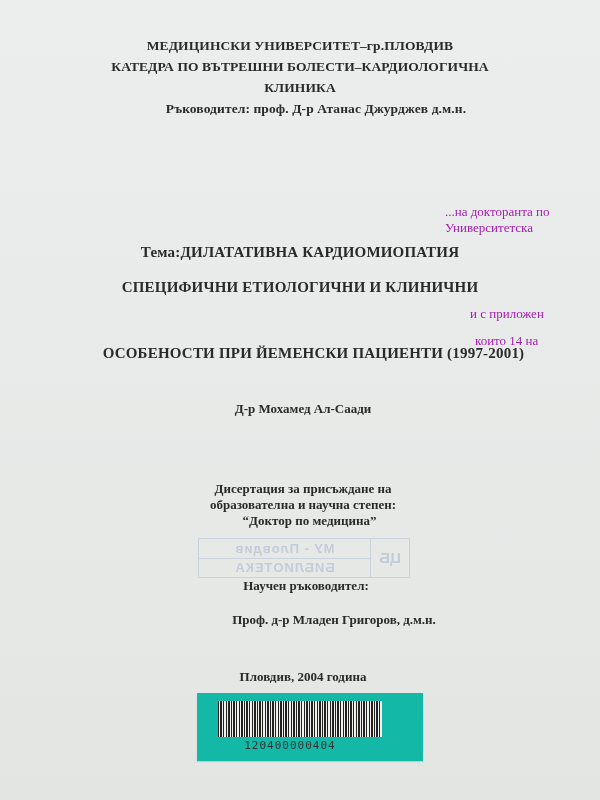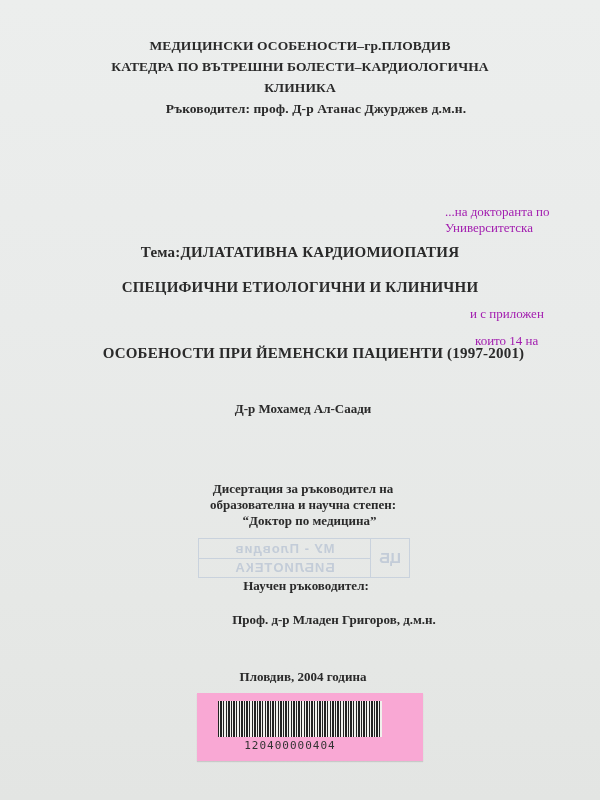--- a/index.html
+++ b/index.html
@@ -33,21 +33,21 @@
     border-right: 1px solid #c9d2dd; font-size: 15px; line-height: 38px; text-align: center;
   }
   .stamp .s-row {
     position: absolute; left: 39px; right: 0; height: 19px; line-height: 19px;
     font-size: 13px; text-align: center; letter-spacing: 1px;
   }
   .stamp .s-row.r1 { top: 0; border-bottom: 1px solid #c9d2dd; }
   .stamp .s-row.r2 { top: 19px; }
   .barcode-label {
     position: absolute; left: 197px; top: 693px; width: 226px; height: 68px;
-    background: #f9a8d4; box-shadow: 0 1px 1px rgba(0,0,0,0.12); text-decoration: underline;
+    background: #14b8a6; box-shadow: 0 1px 1px rgba(0,0,0,0.12); text-decoration: underline;
   }
   .bars {
     position: absolute; left: 21px; top: 8px; width: 164px; height: 36px;
     background: repeating-linear-gradient(90deg,
       #222 0px, #222 1px, #f0f0ec 1px, #f0f0ec 2px,
       #222 2px, #222 4px, #f0f0ec 4px, #f0f0ec 5px,
       #222 5px, #222 6px, #f0f0ec 6px, #f0f0ec 8px,
       #222 8px, #222 9px, #f0f0ec 9px, #f0f0ec 10px,
       #222 10px, #222 12px, #f0f0ec 12px, #f0f0ec 13px);
   }
@@ -60,32 +60,32 @@
 </head>
 <body>
 
 <div class="page">
 
   <div class="ghost" style="left:445px; top:204px;">...на докторанта по</div>
   <div class="ghost" style="left:445px; top:220px;">Университетска</div>
   <div class="ghost" style="left:470px; top:306px;">и с приложен</div>
   <div class="ghost" style="left:475px; top:333px;">които 14 на</div>
 
-  <div class="line hdr" style="top:38px;">МЕДИЦИНСКИ ОСОБЕНОСТИ–гр.ПЛОВДИВ</div>
+  <div class="line hdr" style="top:38px;">МЕДИЦИНСКИ УНИВЕРСИТЕТ–гр.ПЛОВДИВ</div>
   <div class="line hdr" style="top:80px;">КЛИНИКА</div>
   <div class="line hdr" style="top:59px;">КАТЕДРА ПО ВЪТРЕШНИ БОЛЕСТИ–КАРДИОЛОГИЧНА</div>
   <div class="line hdr" style="top:101px;padding-left:16px;">Ръководител: проф. Д-р Атанас Джурджев д.м.н.</div>
 
   <div class="line title" style="top:244px;">Тема:ДИЛАТАТИВНА КАРДИОМИОПАТИЯ</div>
   <div class="line title" style="top:279px;">СПЕЦИФИЧНИ ЕТИОЛОГИЧНИ И КЛИНИЧНИ</div>
   <div class="line title" style="top:314px; padding-left:27px; box-sizing:border-box;margin-top:31px;">ОСОБЕНОСТИ ПРИ ЙЕМЕНСКИ ПАЦИЕНТИ (1997-2001)</div>
 
   <div class="line body-text" style="top:401px; padding-left:6px; box-sizing:border-box;">Д-р Мохамед Ал-Саади</div>
 
-  <div class="line body-text" style="top:481px; padding-left:6px; box-sizing:border-box;">Дисертация за ръководител на</div>
+  <div class="line body-text" style="top:481px; padding-left:6px; box-sizing:border-box;">Дисертация за присъждане на</div>
   <div class="line body-text" style="top:497px; padding-left:6px; box-sizing:border-box;">образователна и научна степен:</div>
   <div class="line body-text" style="top:513px; padding-left:19px; box-sizing:border-box;">“Доктор по медицина”</div>
 
   <div class="stamp">
     <div class="s-left">ЦБ</div>
     <div class="s-row r1">МУ - Пловдив</div>
     <div class="s-row r2">БИБЛИОТЕКА</div>
   </div>
 
   <div class="line body-text" style="top:578px; padding-left:12px; box-sizing:border-box;">Научен ръководител:</div>

